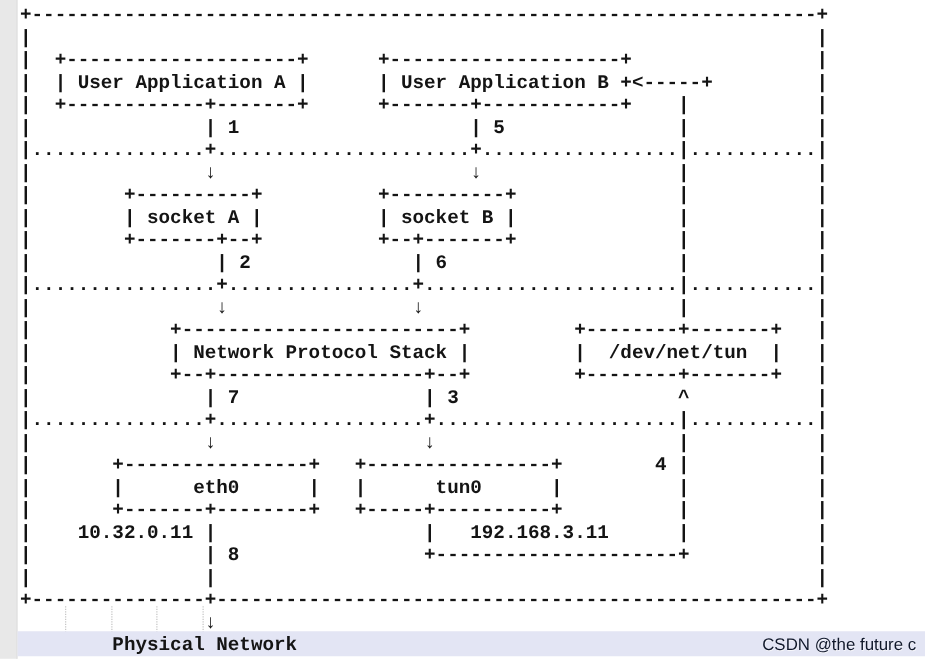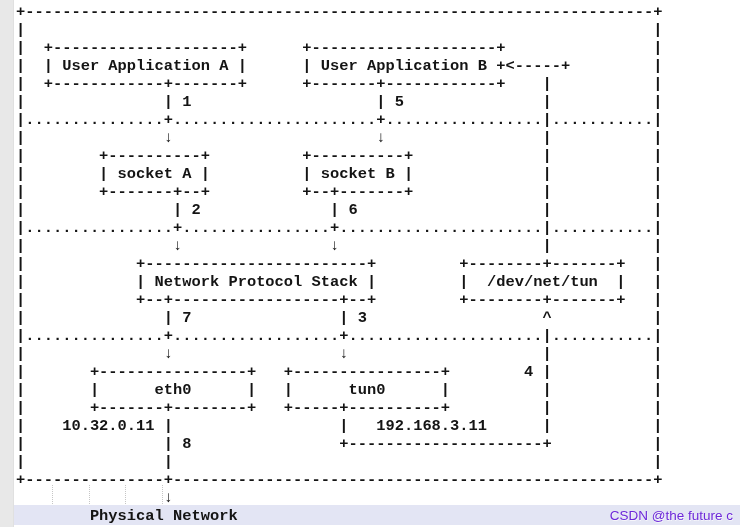--- a/index.html
+++ b/index.html
@@ -24,21 +24,21 @@
   .g1{left:52px}.g2{left:89px}.g3{left:125px}.g4{left:162px}
   pre.ascii{
     position:absolute;left:16px;top:3px;margin:0;padding:0;
     font-family:"Liberation Mono","DejaVu Sans Mono",monospace;
     font-size:15.4px;line-height:18px;font-weight:700;
     letter-spacing:0;white-space:pre;color:#141414;
   }
   .watermark{
     position:absolute;top:507px;right:7px;height:18px;line-height:17px;
     font-family:"Liberation Sans",sans-serif;font-size:13.5px;
-    color:#6d28d9;text-shadow:0.5px 0.5px 0 #f6f6fb;
+    color:#0f172a;text-shadow:0.5px 0.5px 0 #f6f6fb;
   }
 </style>
 </head>
 <body>
 
 <div class="screen">
 
   <div class="gutter"></div>
 
   <div class="indent-guide g1"></div>

